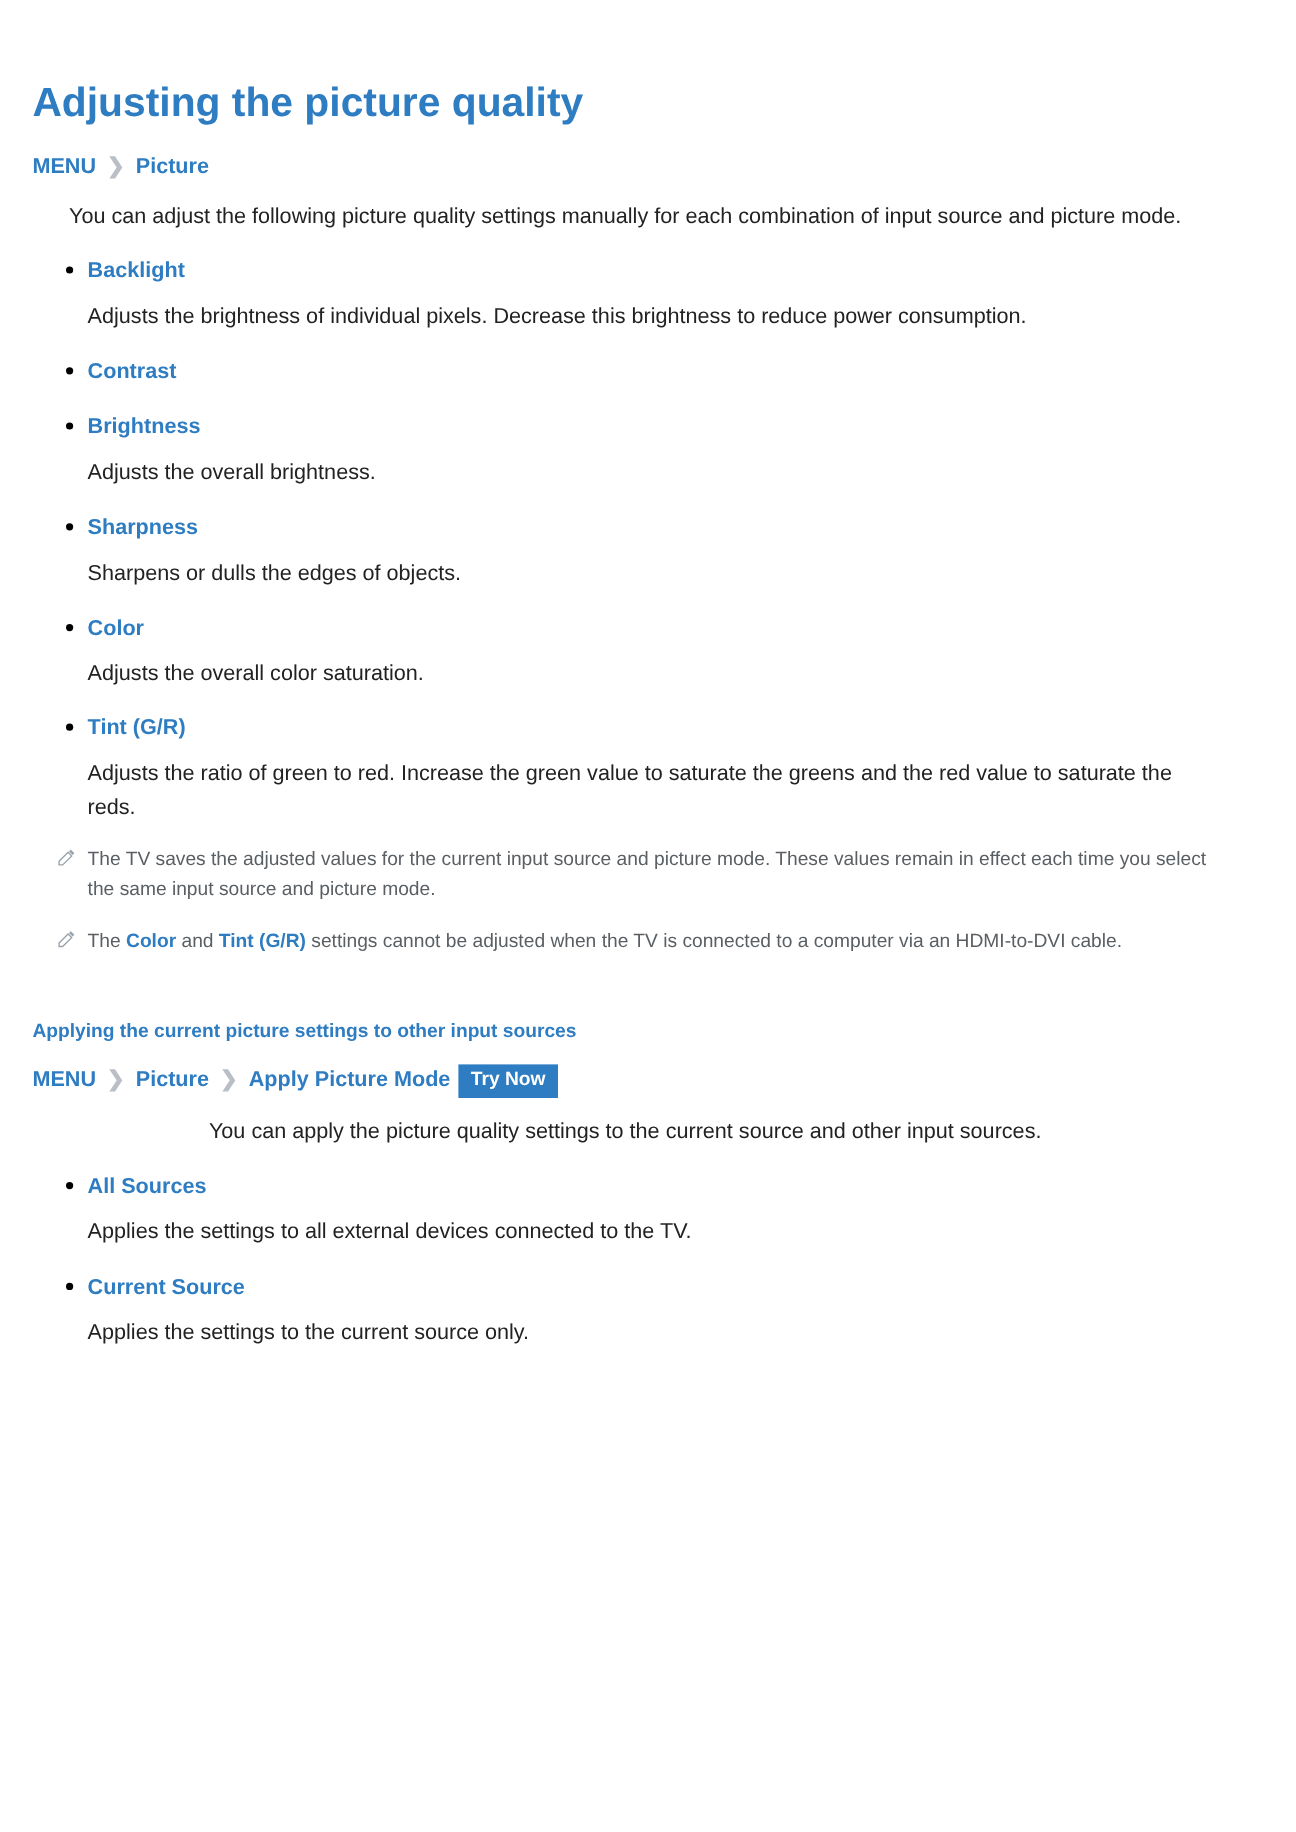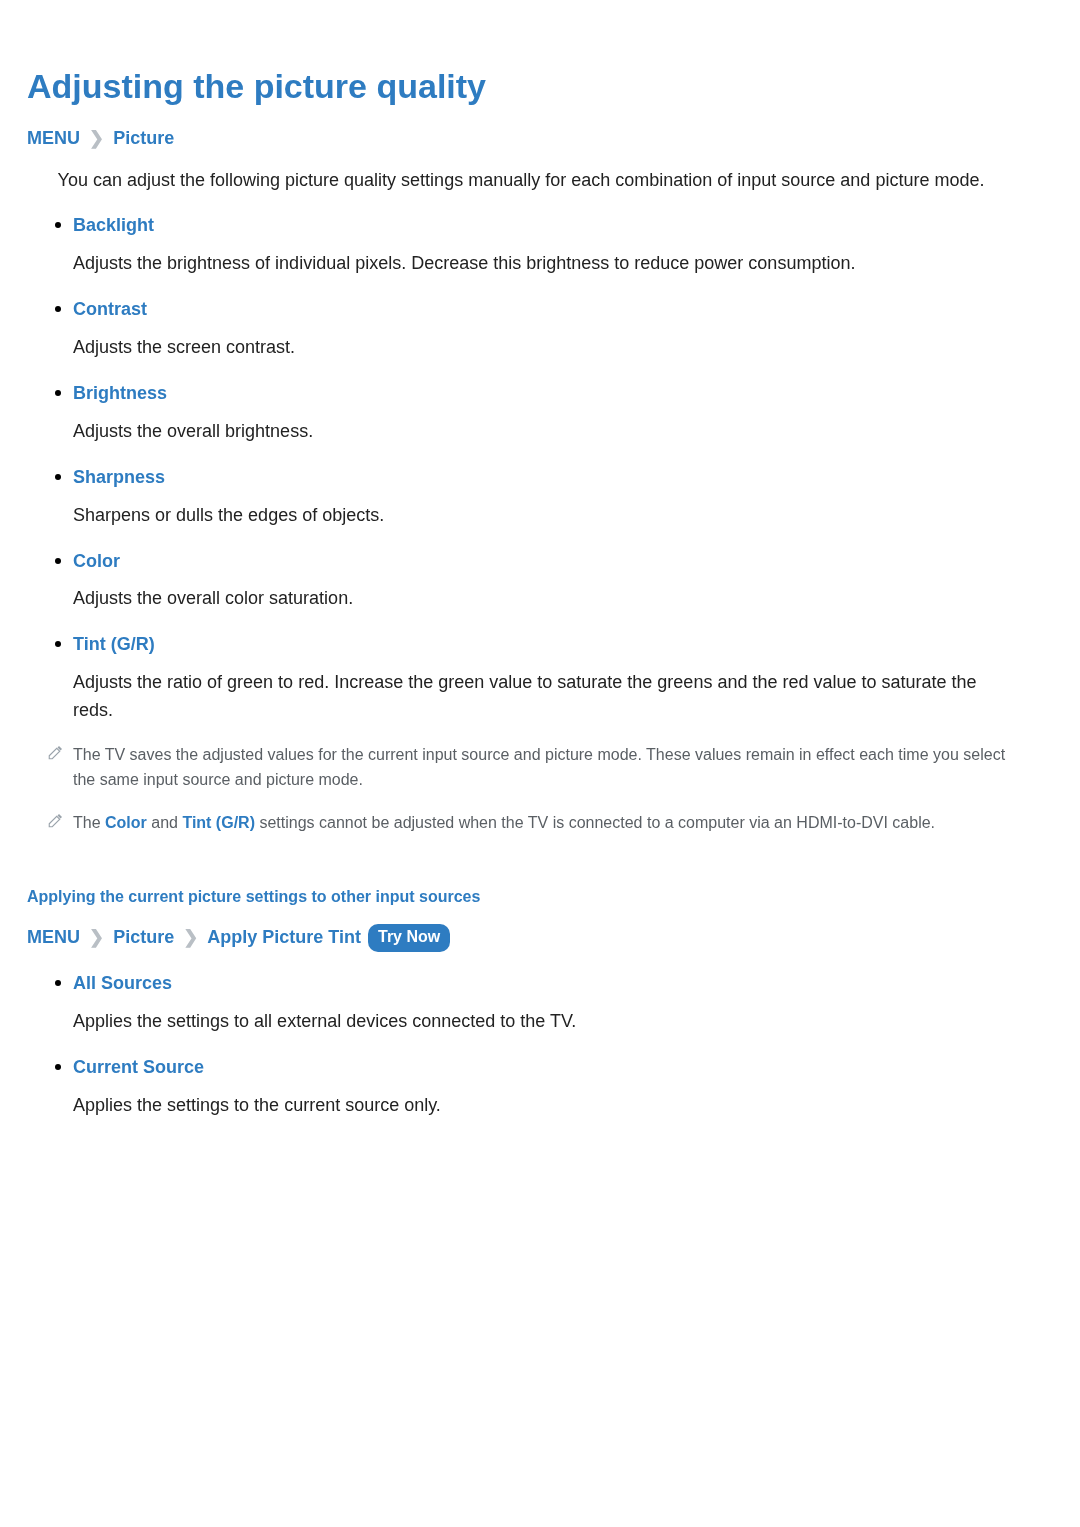--- a/index.html
+++ b/index.html
@@ -27,21 +27,21 @@
   }
   .chev {
     color: #b9bfc5;
     font-weight: 700;
     margin: 0 4px 0 4px;
   }
   .try-now {
     display: inline-block;
     background: #2e7cc1;
     color: #ffffff;
-    border-radius: 10px;
+    border-radius: 0;
     padding: 1px 10px 2px 10px;
     font-size: 16px;
     font-weight: 600;
     margin-left: 2px;
     vertical-align: 1px;
   }
   .intro {
     margin: 14px 0 10px 0;
     text-align: center;
   }
@@ -121,21 +121,20 @@
 
   <div class="intro">You can adjust the following picture quality settings manually for each combination of input source and picture mode.</div>
 
   <ul class="settings">
     <li>
       <div class="item-title">Backlight</div>
       <div class="item-desc">Adjusts the brightness of individual pixels. Decrease this brightness to reduce power consumption.</div>
     </li>
     <li>
       <div class="item-title">Contrast</div>
-      <div class="item-desc">Adjusts the screen contrast.</div>
     </li>
     <li>
       <div class="item-title">Brightness</div>
       <div class="item-desc">Adjusts the overall brightness.</div>
     </li>
     <li>
       <div class="item-title">Sharpness</div>
       <div class="item-desc">Sharpens or dulls the edges of objects.</div>
     </li>
     <li>
@@ -168,24 +167,25 @@
     <span>The </span><span class="accent2">Color</span><span> and </span><span class="accent2">Tint (G/R)</span><span> settings cannot be adjusted when the TV is connected to a computer via an HDMI-to-DVI cable.</span>
   </div>
 
   <h2 class="section-title">Applying the current picture settings to other input sources</h2>
 
   <div class="bc-line">
     <span class="accent">MENU</span>
     <span class="chev">❯</span>
     <span class="accent">Picture</span>
     <span class="chev">❯</span>
-    <span class="accent">Apply Picture Tint</span>
+    <span class="accent">Apply Picture Mode</span>
     <span class="try-now">Try Now</span>
   </div>
 
+  <div class="intro">You can apply the picture quality settings to the current source and other input sources.</div>
 
   <ul class="settings">
     <li>
       <div class="item-title">All Sources</div>
       <div class="item-desc">Applies the settings to all external devices connected to the TV.</div>
     </li>
     <li>
       <div class="item-title">Current Source</div>
       <div class="item-desc">Applies the settings to the current source only.</div>
     </li>

